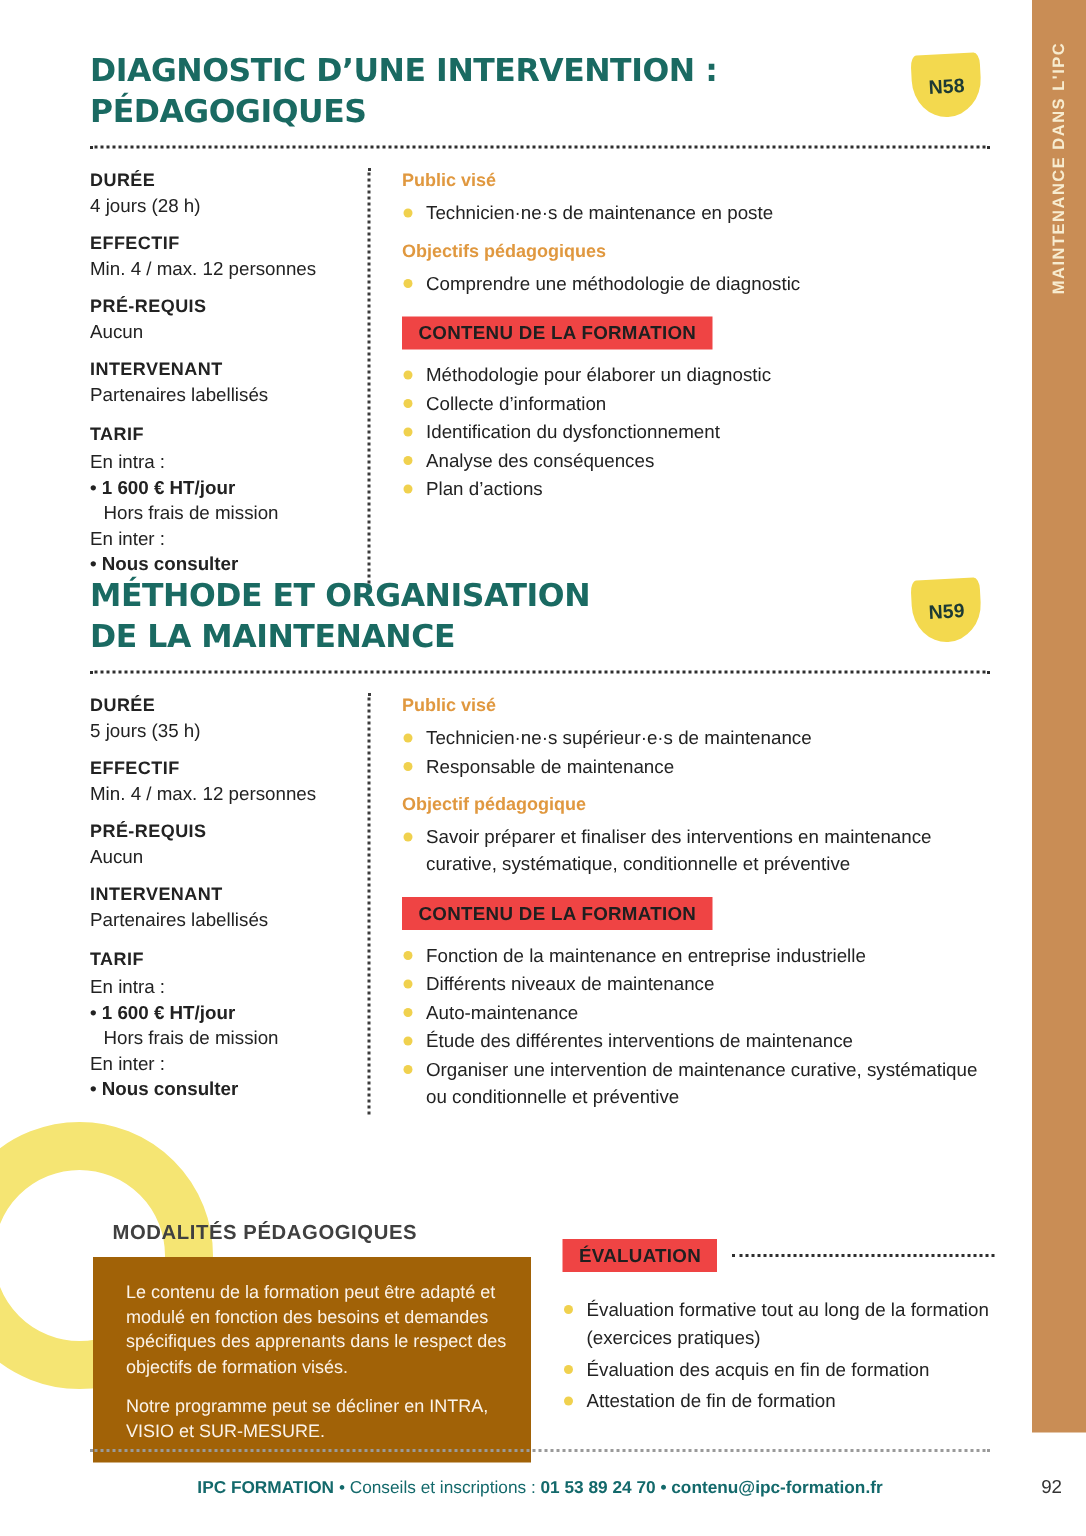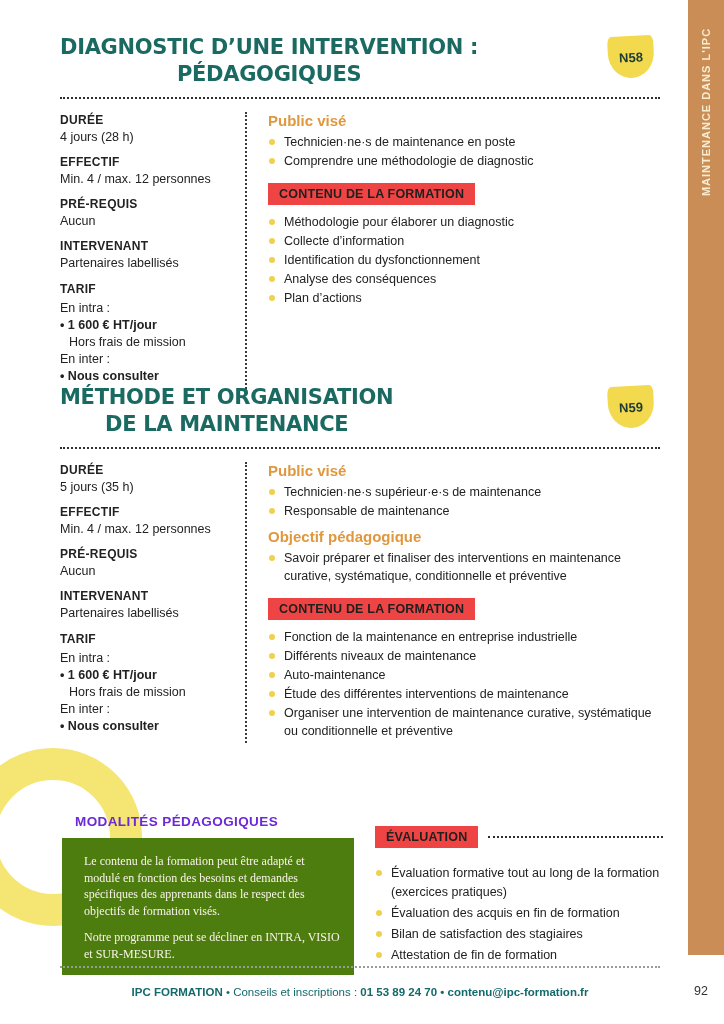--- a/index.html
+++ b/index.html
@@ -15,21 +15,21 @@
   .side-tab-label {
     position:absolute; top:112px; left:50%;
     transform:translate(-50%,-50%) rotate(-90deg);
     white-space:nowrap; color:#f7ecd0; font-weight:700; font-size:11px; letter-spacing:1px;
   }
 
   
   .course { position:absolute; left:60px; width:600px; }
   .course-1 { top:34px; }
   .course-2 { top:384px; }
-  .course-head { display:flex; justify-content:space-between; align-items:flex-start;text-align:center; }
+  .course-head { display:flex; justify-content:space-between; align-items:flex-start; }
   .course-title {
     font-family:"DejaVu Sans", sans-serif; font-weight:700; color:#1a6a62;
     font-size:21px; line-height:27px; letter-spacing:-0.3px; max-width:540px;
   }
   .course-title span { display:block; }
   .badge {
     width:46px; height:42px; margin:2px 6px 0 0; background:#f3d94e;
     border-radius:4px 4px 50% 50% / 8px 8px 60% 60%;
     transform:rotate(-3deg);
     display:flex; align-items:center; justify-content:center;
@@ -44,21 +44,21 @@
 
   .detail { margin-bottom:8px; }
   .dlabel { font-weight:700; font-size:12px; letter-spacing:.3px; line-height:17px; }
   .dvalue { font-size:12.5px; line-height:17px; }
   .dvalue.bold { font-weight:700; }
   .dvalue.indent { padding-left:9px; }
   .bullet-dark::before { content:"• "; font-weight:700; color:#222; }
   .tarif { margin-top:9px; }
   .tarif .dlabel { margin-bottom:2px; }
 
-  .orange-heading { color:#e0983f; font-weight:700; font-size:15px; line-height:17px; margin:8px 0 4px; }
+  .orange-heading { color:#e0983f; font-weight:700; font-size:12px; line-height:17px; margin:8px 0 4px; }
   .orange-heading.first { margin-top:0; }
 
   ul.bullets { list-style:none; }
   ul.bullets li {
     position:relative; padding-left:16px; font-size:12.5px; line-height:18px; margin-bottom:1px;
   }
   ul.bullets li::before {
     content:""; position:absolute; left:1px; top:6px; width:6px; height:6px;
     border-radius:50%; background:#f0d14e;
   }
@@ -68,25 +68,25 @@
     font-size:12.5px; letter-spacing:.2px; padding:4px 11px; margin:12px 0 8px;
   }
 
   
   .ring {
     position:absolute; left:-36px; top:748px; width:178px; height:178px;
     border:32px solid #f5e573; border-radius:50%; background:transparent;
   }
   .modalites-heading {
     position:absolute; left:75px; top:814px;
-    color:#6d28d9; font-weight:700; font-size:13.5px; letter-spacing:.4px;
+    color:#404040; font-weight:700; font-size:13.5px; letter-spacing:.4px;
   }
   .orange-box {
     position:absolute; left:62px; top:838px; width:292px; min-height:120px;
-    background:#4d7c0f; color:#fbf3ea; padding:15px 14px 13px 22px;font-family:Liberation Serif, serif;
+    background:#a16207; color:#fbf3ea; padding:15px 14px 13px 22px;
   }
   .orange-box p { font-size:12px; line-height:16.5px; margin-bottom:10px; }
   .orange-box p:last-child { margin-bottom:0; }
 
   .evaluation { position:absolute; left:375px; top:826px; width:288px; }
   .eval-head { display:flex; align-items:center; gap:10px; }
   .eval-head .chip { margin:0; }
   .eval-dots { flex:1; border-top:2px dotted #2e2e2e; }
   .evaluation ul.bullets { margin-top:16px; }
   .evaluation ul.bullets li { line-height:19px; margin-bottom:2px; }
@@ -145,20 +145,21 @@
           <div class="dvalue">En inter :</div>
           <div class="dvalue bullet-dark bold">Nous consulter</div>
         </div>
       </div>
       <div class="v-sep"></div>
       <div class="right-col">
         <h3 class="orange-heading first">Public visé</h3>
         <ul class="bullets">
             <li>Technicien·ne·s de maintenance en poste</li>
           </ul>
+        <h3 class="orange-heading">Objectifs pédagogiques</h3>
         <ul class="bullets">
             <li>Comprendre une méthodologie de diagnostic</li>
           </ul>
         <div class="chip">CONTENU DE LA FORMATION</div>
         <ul class="bullets">
             <li>Méthodologie pour élaborer un diagnostic</li>
             <li>Collecte d’information</li>
             <li>Identification du dysfonctionnement</li>
             <li>Analyse des conséquences</li>
             <li>Plan d’actions</li>
@@ -236,21 +237,20 @@
   </div>
 
   <div class="evaluation">
     <div class="eval-head">
       <span class="chip">ÉVALUATION</span>
       <span class="eval-dots"></span>
     </div>
     <ul class="bullets">
         <li>Évaluation formative tout au long de la formation (exercices pratiques)</li>
         <li>Évaluation des acquis en fin de formation</li>
-        <li>Bilan de satisfaction des stagiaires</li>
         <li>Attestation de fin de formation</li>
       </ul>
   </div>
 
   <div class="footer-rule"></div>
   <p class="footer-line"><span class="b">IPC FORMATION</span><span> • Conseils et inscriptions : </span><span class="b">01 53 89 24 70</span><span class="b"> • </span><span class="b">contenu@ipc-formation.fr</span></p>
   <span class="page-num">92</span>
 
 </div>
 

